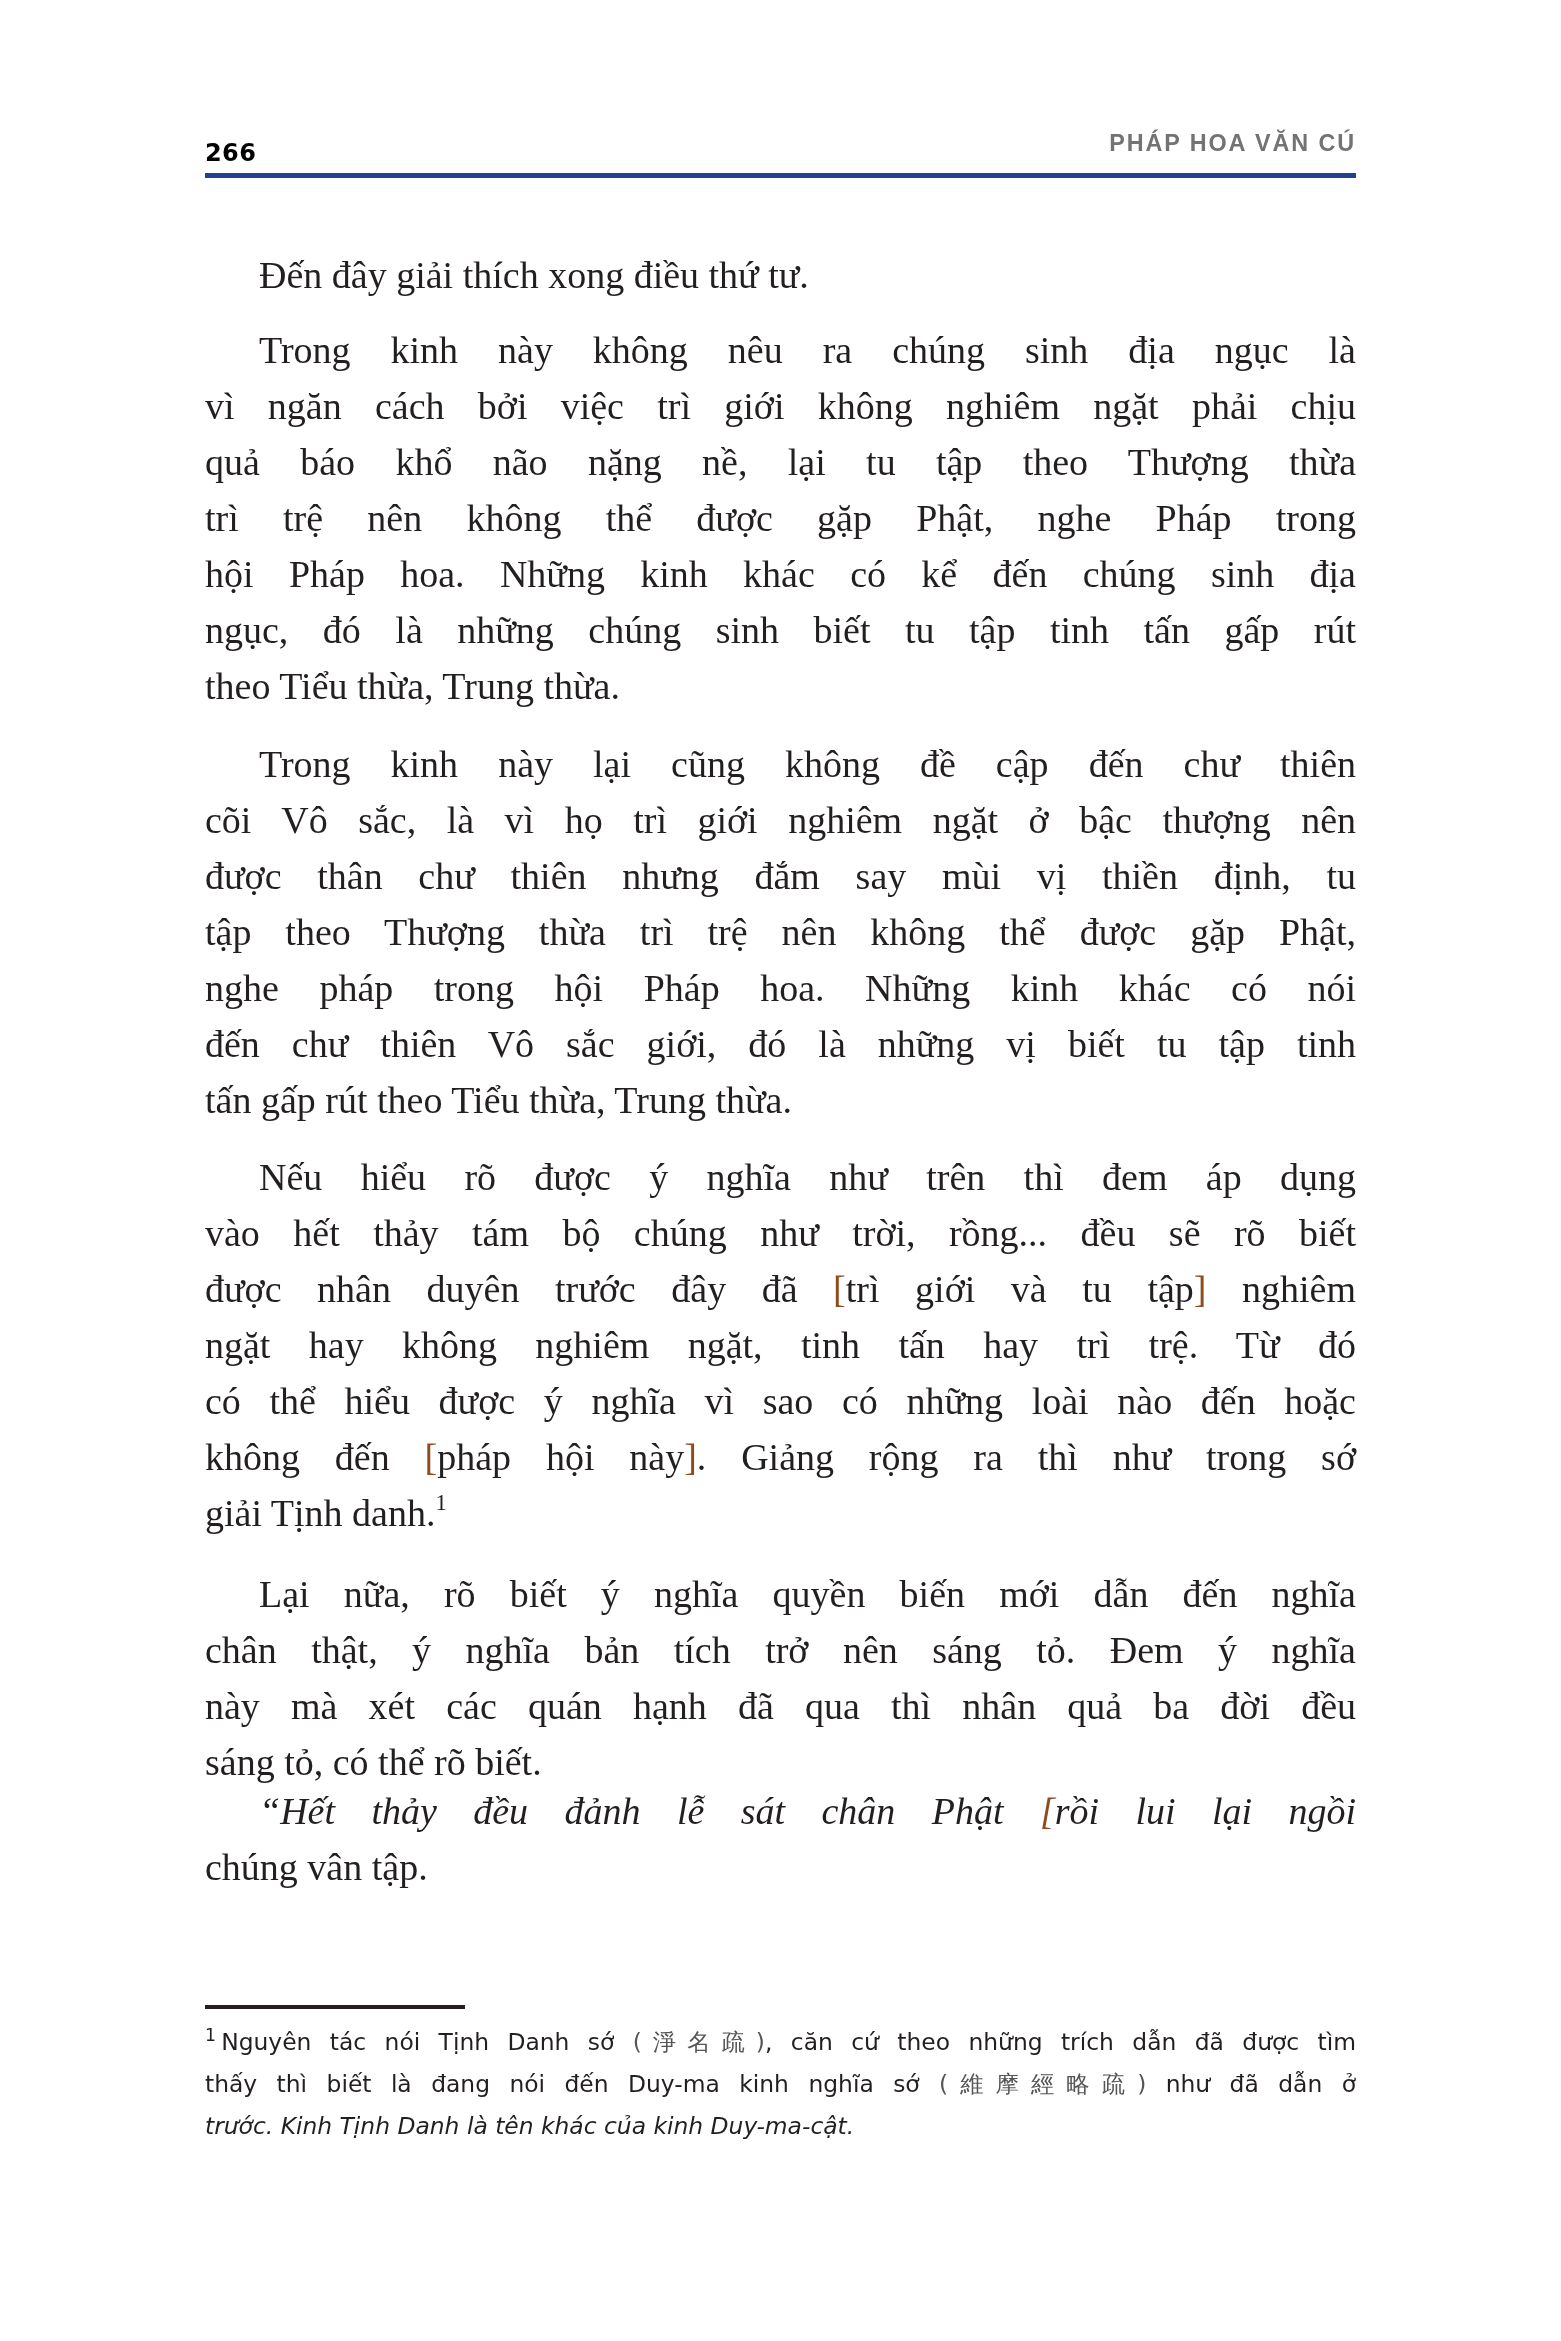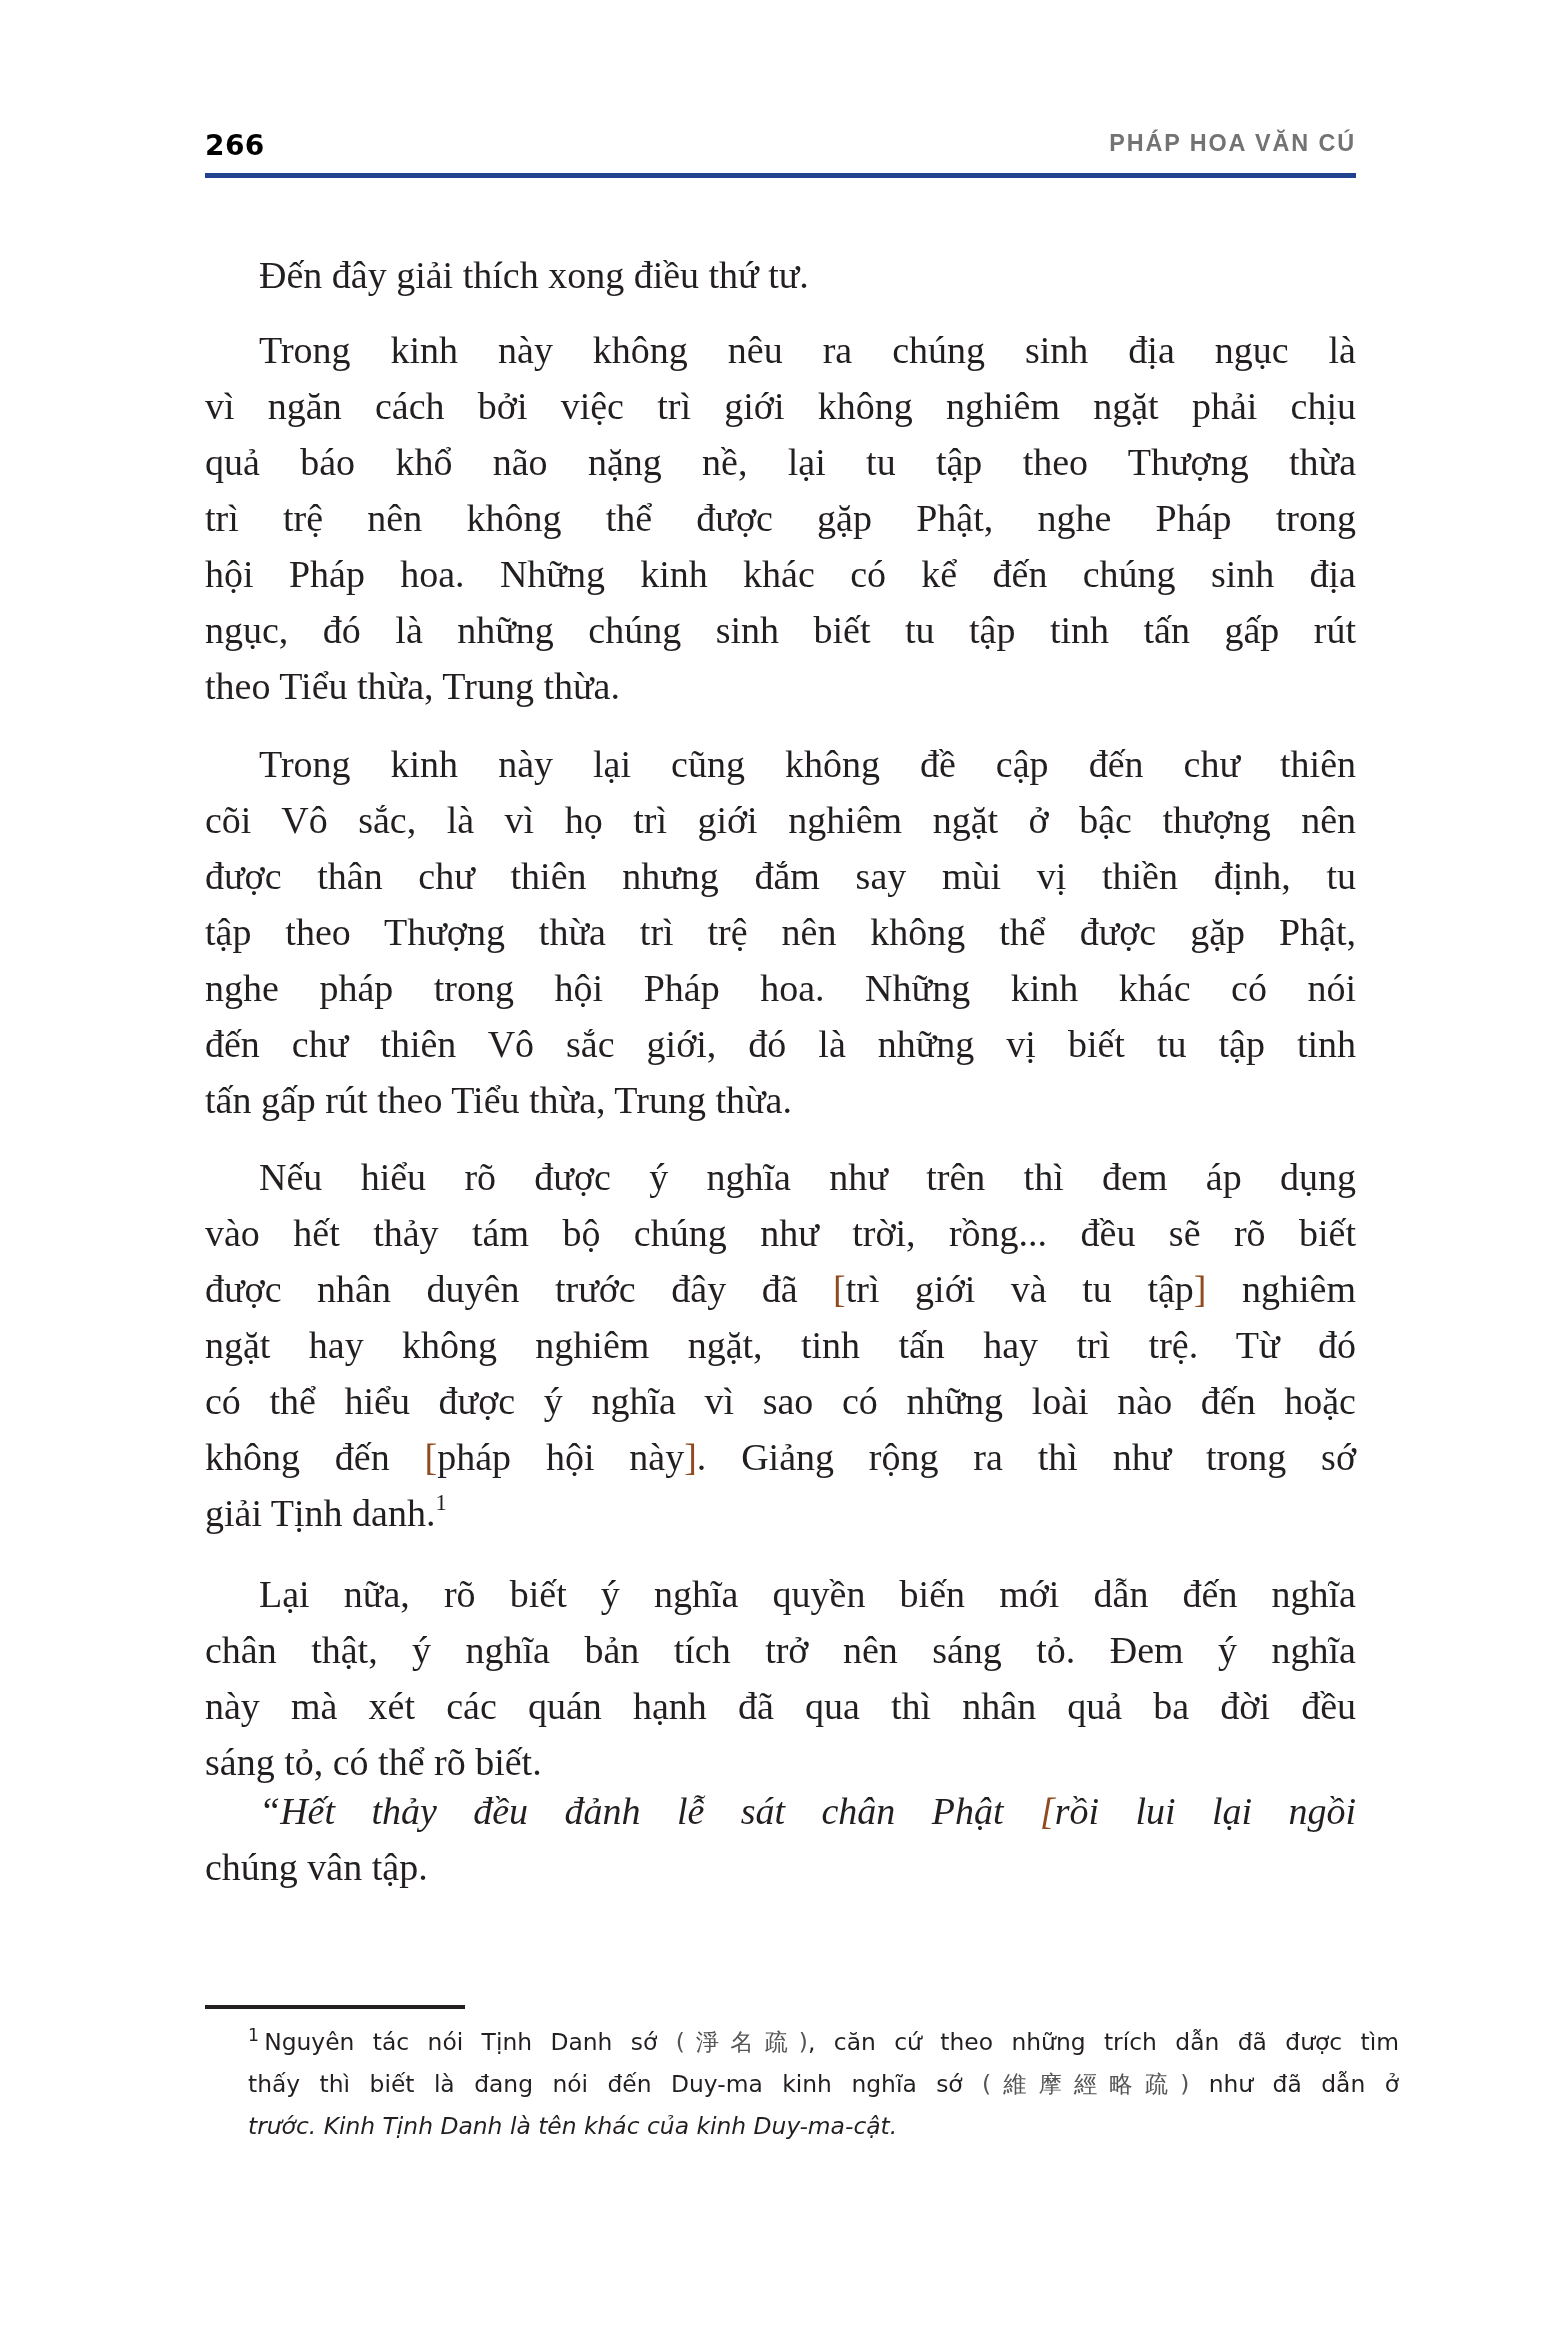--- a/index.html
+++ b/index.html
@@ -1,22 +1,22 @@
 <!DOCTYPE html>
 <html style="font-size:14px"><head>
 <meta charset="utf-8">
 <style>
   html, body { margin: 0; padding: 0; background: #ffffff; }
   body { width: 1561px; height: 2342px; position: relative; overflow: hidden; }
   .page { position: absolute; left: 0; top: 0; width: 1561px; height: 2342px; background: #ffffff; }
 
   .running-head { position: absolute; left: 205px; top: 124px; width: 1151px; height: 35px; }
   .page-number {
-    position: absolute; left: 0; top: 4px; line-height: 35px;
-    font-family: "DejaVu Sans", sans-serif; font-weight: bold; font-size: 28px;
+    position: absolute; left: 0; top: 12px; line-height: 35px;
+    font-family: "DejaVu Sans", sans-serif; font-weight: bold; font-size: 24px;
     color: #000000; letter-spacing: 0.4px;
   }
   .book-title {
     position: absolute; right: 0; top: 1.7px; line-height: 35px;
     font-family: "Liberation Sans", sans-serif; font-weight: bold; font-size: 23.4px;
     color: #737373; letter-spacing: 1.9px; white-space: nowrap;
   }
   .head-rule { position: absolute; left: 205px; top: 173px; width: 1151px; height: 5.2px; background: #22428f; }
 
   .body-text {
@@ -31,21 +31,21 @@
   .line.last { text-align: right; text-align-last: left; }
   .line.first { padding-left: 54px; }
   .seg-italic { font-style: italic; margin-top: 28px; }
   .seg-bracket { color: #8f4a1e; }
   .seg-bracket-italic { color: #8f4a1e; font-style: italic; }
   .seg-sup { font-size: 22.6px; vertical-align: 15.6px; line-height: 0; }
 
   .footnote-rule { position: absolute; left: 205px; top: 2005px; width: 260px; height: 3.5px; background: #231f20; }
   .footnotes {
     position: absolute; left: 205px; top: 2021px; width: 1151px;
-    font-family: "DejaVu Sans", sans-serif; font-size: 23.4px; color: #231f20; margin-left: 43px;
+    font-family: "DejaVu Sans", sans-serif; font-size: 23.4px; color: #231f20;
   }
   .fn-line { display: block; height: 42px; line-height: 42px; white-space: nowrap; text-align: justify; text-align-last: justify; }
   .fn-line.last { text-align: left; text-align-last: left; font-style: italic; }
   .fn-marker { font-size: 17.3px; vertical-align: 8.7px; line-height: 0; margin-right: 5.2px; }
   .fn-cjk { color: #555555; }
 </style>
 </head>
 <body>
 
 <div class="page">

